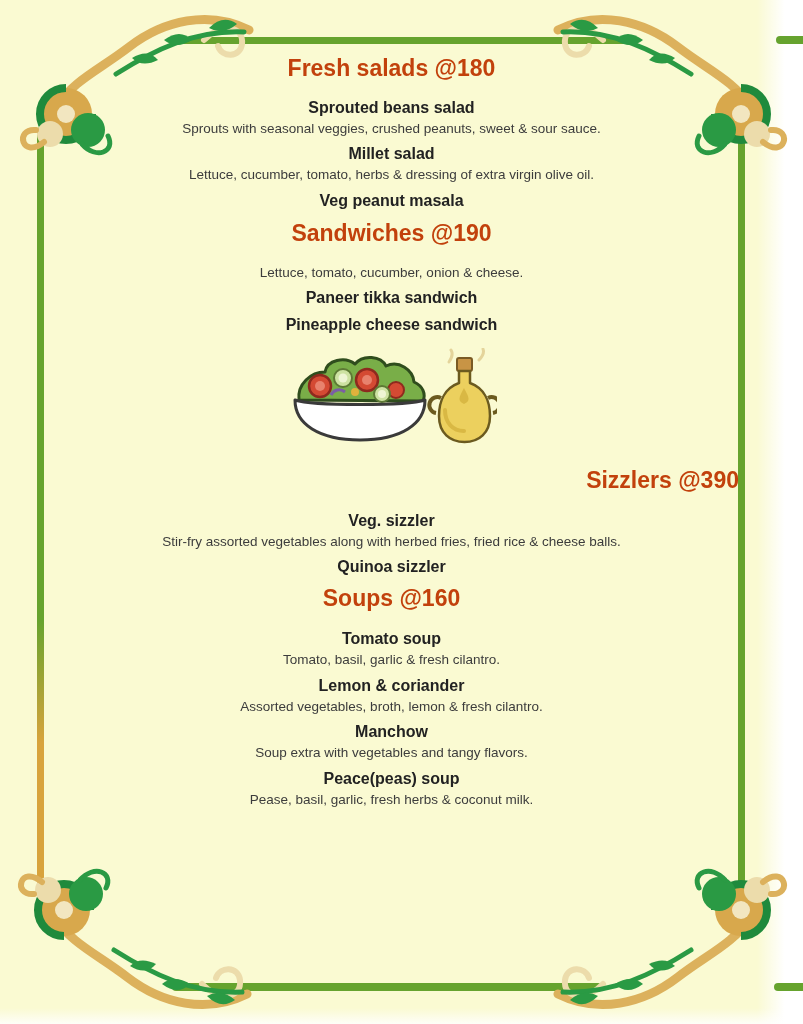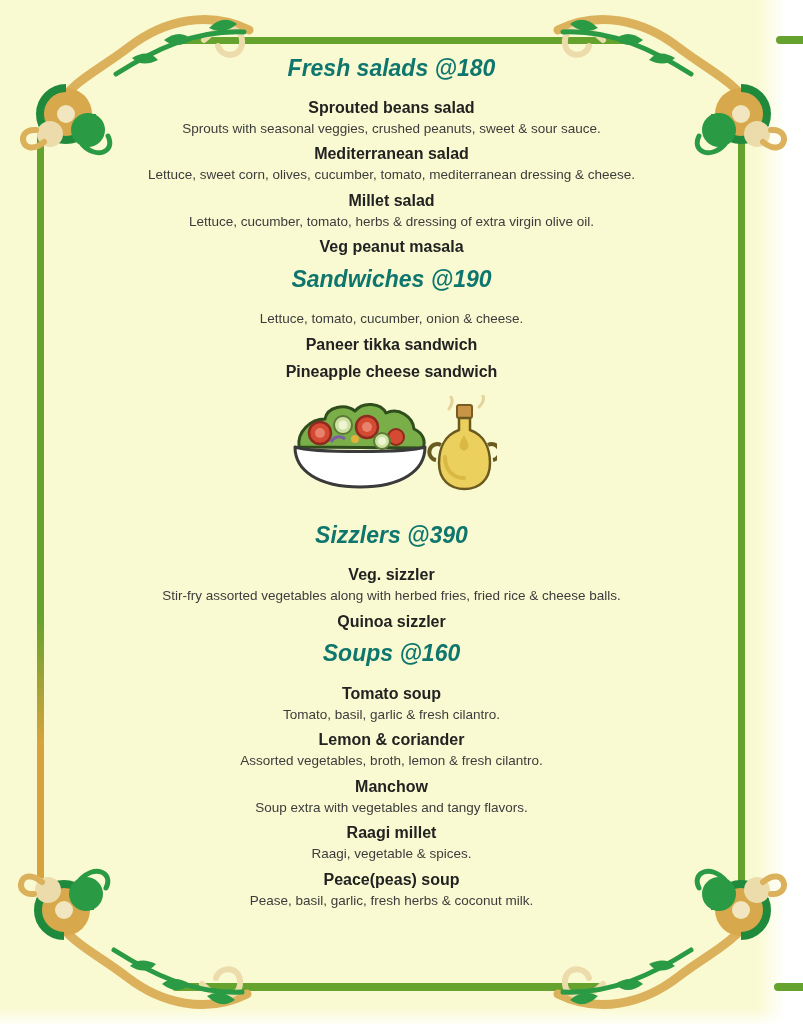--- a/index.html
+++ b/index.html
@@ -30,26 +30,26 @@
   
   .ornament { position:absolute; z-index:3; }
   .ornament.tl { left:4px;  top:2px; }
   .ornament.tr { right:0px; top:2px; transform:scaleX(-1); }
   .ornament.bl { left:2px;  top:862px; transform:scaleY(-1); }
   .ornament.br { right:0px; top:862px; transform:scale(-1,-1); }
 
   
   .content { position:absolute; left:44px; top:0; width:695px; text-align:center; z-index:2; }
   .section-heading {
-    color:#0f766e; font-size:23px; line-height:1.25;
-    font-weight:bold; font-style:italic; margin:6px 0 16px;
+    color:#c2410c; font-size:23px; line-height:1.25;
+    font-weight:bold; margin:6px 0 16px;
   }
   #section-fresh-salads .section-heading { margin:54px 0 15px; }
   #section-sandwiches  .section-heading { margin-top:8px; }
-  #section-sizzlers    .section-heading { margin-top:12px; }
+  #section-sizzlers    .section-heading { margin-top:4px;text-align:right; }
   #section-soups       .section-heading { margin-top:6px; }
 
   .item { margin-bottom:7px; }
   .item-name { font-size:16px; line-height:1.25; font-weight:bold; color:#222222; margin-bottom:2px; }
   .item-desc { font-size:13.5px; line-height:1.3; color:#3c3c3c; }
 
   .illustration { margin:6px auto 4px; width:210px; height:106px; }
 </style>
 </head>
 <body>
@@ -95,24 +95,20 @@
     <use href="#flourish" xlink:href="#flourish"></use>
   </svg>
 
 <div class="content">
 
   <div class="section" id="section-fresh-salads">
     <h2 class="section-heading">Fresh salads @180</h2>
     <div class="item">
       <div class="item-name">Sprouted beans salad</div>
       <div class="item-desc">Sprouts with seasonal veggies, crushed peanuts, sweet &amp; sour sauce.</div>
-    </div>
-    <div class="item">
-      <div class="item-name">Mediterranean salad</div>
-      <div class="item-desc">Lettuce, sweet corn, olives, cucumber, tomato, mediterranean dressing &amp; cheese.</div>
     </div>
     <div class="item">
       <div class="item-name">Millet salad</div>
       <div class="item-desc">Lettuce, cucumber, tomato, herbs &amp; dressing of extra virgin olive oil.</div>
     </div>
     <div class="item">
       <div class="item-name">Veg peanut masala</div>
     </div>
   </div>
 
@@ -176,22 +172,18 @@
     </div>
     <div class="item">
       <div class="item-name">Lemon &amp; coriander</div>
       <div class="item-desc">Assorted  vegetables, broth, lemon &amp; fresh cilantro.</div>
     </div>
     <div class="item">
       <div class="item-name">Manchow</div>
       <div class="item-desc">Soup extra with vegetables and tangy flavors.</div>
     </div>
     <div class="item">
-      <div class="item-name">Raagi millet</div>
-      <div class="item-desc">Raagi, vegetable &amp; spices.</div>
-    </div>
-    <div class="item">
       <div class="item-name">Peace(peas) soup</div>
       <div class="item-desc">Pease, basil, garlic, fresh herbs &amp; coconut milk.</div>
     </div>
   </div>
 
 </div>
 
 </body></html>

